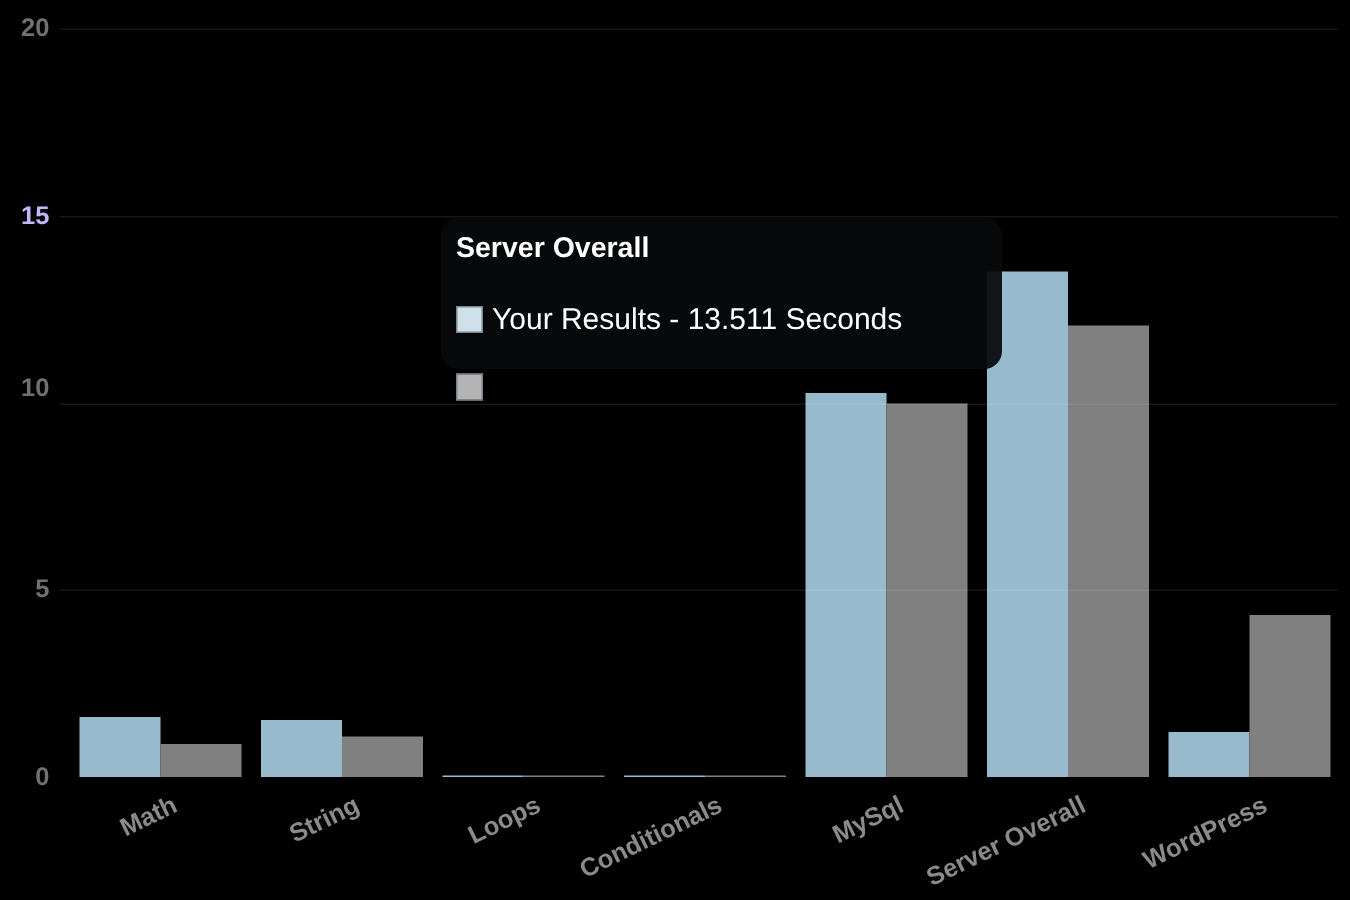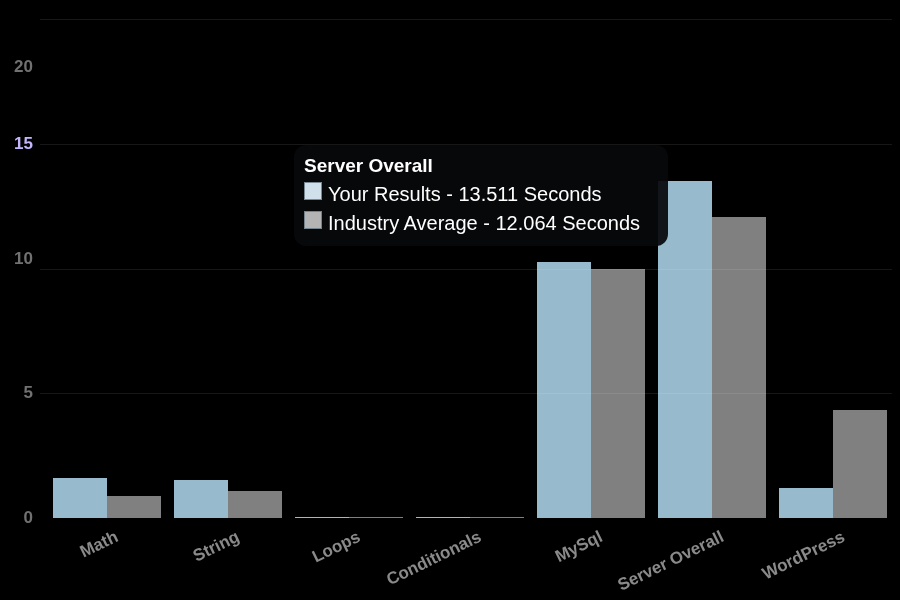--- a/index.html
+++ b/index.html
@@ -20,36 +20,36 @@
     position:absolute;top:527px;white-space:nowrap;
     font-size:17px;font-weight:bold;color:#8a8a8a;
     transform:rotate(-26deg);transform-origin:100% 0;
   }
   .tooltip{
     position:absolute;left:294px;top:145px;width:374px;height:101px;
     box-sizing:border-box;padding:9px 10px 8px 10px;
     background:rgba(6,9,11,0.93);border-radius:12px;z-index:3;color:#ffffff;
   }
   .tooltip-title{font-size:19px;font-weight:bold;line-height:23px;margin-bottom:5px;}
-  .tooltip-row{display:flex;font-size:20px;line-height:24px;margin-top:5px;}
+  .tooltip-row{display:flex;align-items:center;font-size:20px;line-height:24px;margin-top:24px;}
   .swatch{
     display:inline-block;width:18px;height:18px;margin-right:6px;flex:0 0 auto;
     box-sizing:border-box;border:1px solid rgba(110,125,135,0.9);
   }
 </style>
 </head>
 <body>
 
 <div id="stage">
   <div id="yticks">
       <div class="ytick" style="top: 507px; color: rgb(113, 113, 113);">0</div>
       <div class="ytick" style="top: 382.25px; color: rgb(113, 113, 113);">5</div>
       <div class="ytick" style="top: 248px; color: rgb(113, 113, 113);">10</div>
       <div class="ytick" style="top: 132.75px; color: #c4b5fd;">15</div>
-      <div class="ytick" style="top: 8px; color: rgb(113, 113, 113); margin-top: 48px;">20</div>
+      <div class="ytick" style="top: 8px; color: rgb(113, 113, 113);">20</div>
     </div>
   <div id="gridlines">
       <div class="gridline" style="top: 393px;"></div>
       <div class="gridline" style="top: 269px;"></div>
       <div class="gridline" style="top: 144px;"></div>
       <div class="gridline" style="top: 19px;"></div>
     </div>
   <div id="bars">
       <div class="bar" style="left: 53px; width: 54px; top: 477.581px; height: 40.419px; background: rgb(151, 187, 205);"></div>
       <div class="bar" style="left: 107px; width: 54px; top: 496.293px; height: 21.7065px; background: rgb(128, 128, 128);"></div>
@@ -77,16 +77,15 @@
     </div>
 
   <div class="tooltip">
     <div class="tooltip-title">Server Overall</div>
     <div class="tooltip-row">
       <span class="swatch" style="background: rgb(207, 224, 235);"></span>
       <span>Your Results - 13.511 Seconds</span>
     </div>
     <div class="tooltip-row">
       <span class="swatch" style="background: rgb(180, 180, 180);"></span>
-      <span>Industry Average - 12.064 Seconds</span>
     </div>
   </div>
 </div>
 
 </body></html>

